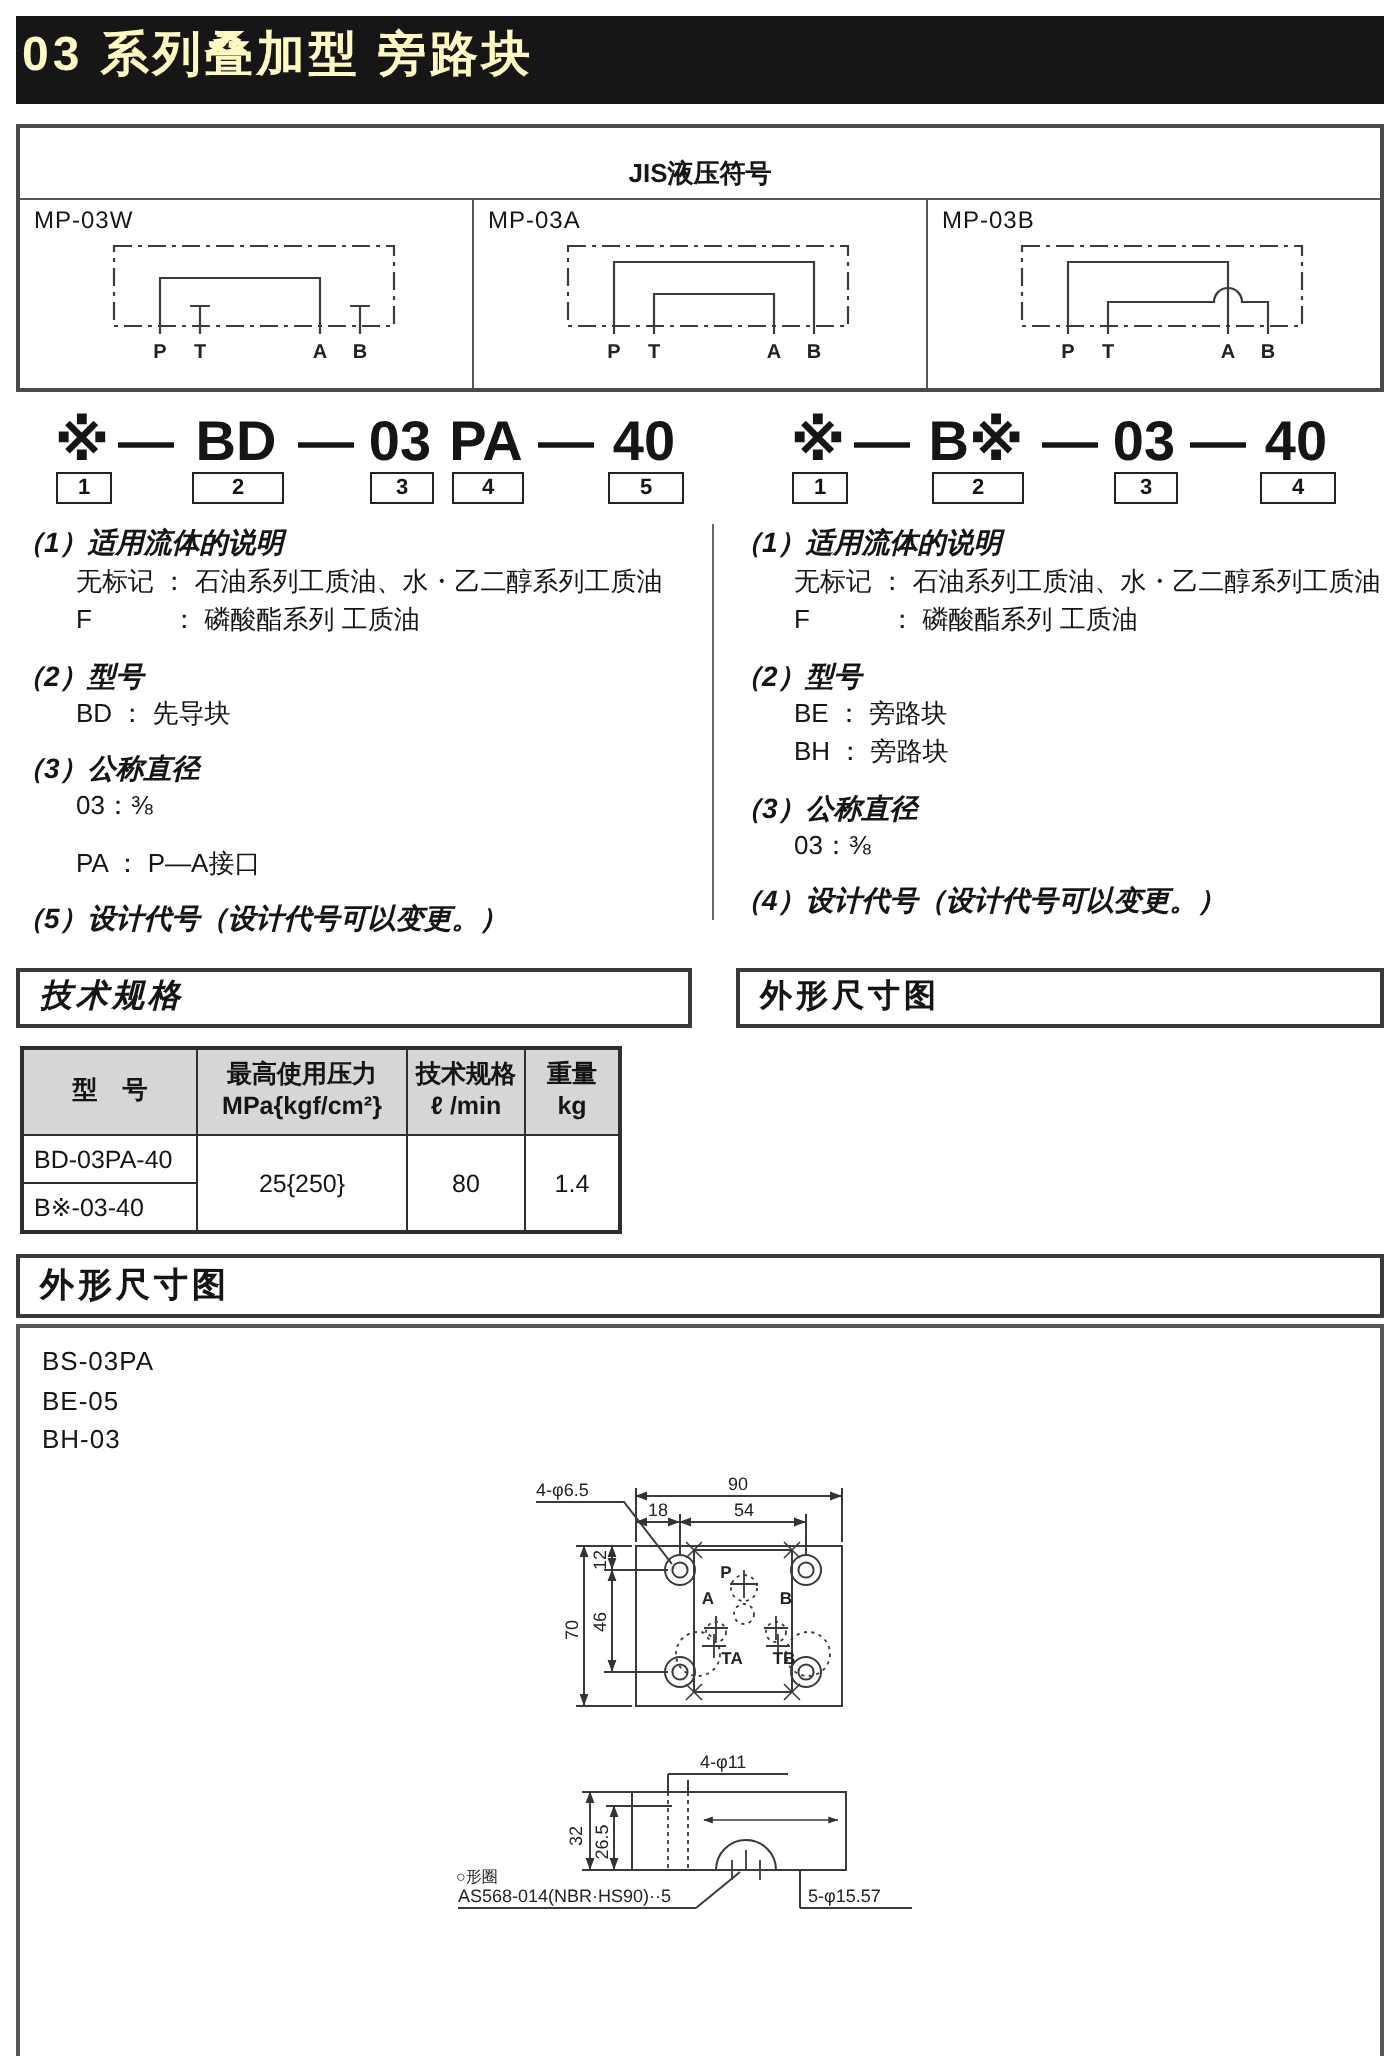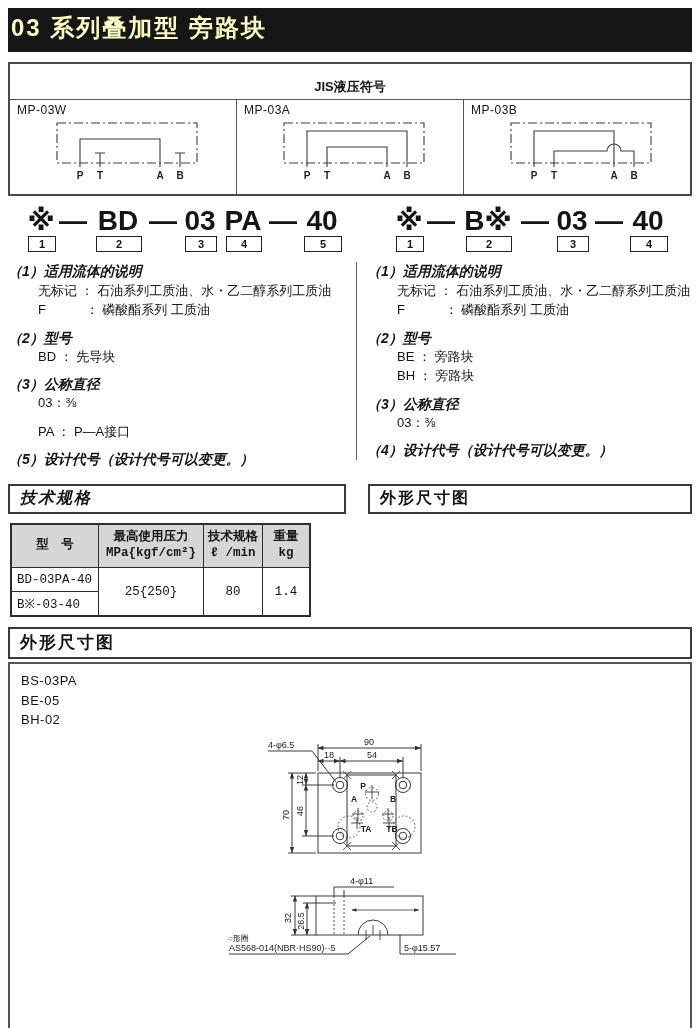--- a/index.html
+++ b/index.html
@@ -61,21 +61,21 @@
   .item { margin:7px 0 9px; }
   .item-head { font-size:14px; font-weight:bold; line-height:1.3;font-style:italic; }
   .item-row { font-size:13px; line-height:1.5; margin-left:30px; white-space:pre-wrap; }
 
   
   .spec-row { display:flex; margin-top:6px; min-height:132px; }
   .spec-left  { width:348px; }
   .spec-left .section-header { margin-right:10px;font-style:italic; }
   .spec-right { flex:1; margin-left:12px; }
 
-  table.spec-table { border-collapse:collapse; margin-top:9px; margin-left:2px;font-family:Liberation Mono, monospace; }
+  table.spec-table { border-collapse:collapse; margin-top:9px; margin-left:2px; }
   table.spec-table td {
     border:1px solid #2e2e2e; font-size:12.5px; padding:0 3px; text-align:center;
   }
   table.spec-table { border:2px solid #2e2e2e; }
   .th { background:#d6d6d6; height:44px; font-weight:bold; line-height:1.25; }
   .col-model{width:80px}.col-press{width:98px}.col-flow{width:52px}.col-wt{width:40px}
   .model-cell { text-align:left !important; padding-left:5px !important; height:23px; }
   .note { font-size:12.5px; margin-top:7px; padding-left:2px; }
 
   
@@ -277,21 +277,21 @@
     <div class="spec-right">
       <div class="section-header small">外形尺寸图</div>
     </div>
   </div>
 
   <div class="section-header">外形尺寸图</div>
   <div class="dim-box">
     <div class="dim-models">
       <div>BS-03PA</div>
       <div>BE-05</div>
-      <div>BH-02</div>
+      <div>BH-03</div>
     </div>
 
     <svg class="dim-svg" width="330" height="250" viewBox="0 0 330 250">
       <defs>
         <marker id="ae" markerWidth="7" markerHeight="6" refX="6" refY="3" orient="auto">
             <path d="M0,0.8 L6,3 L0,5.2 Z" fill="#333"></path>
           </marker>
         <marker id="as" markerWidth="7" markerHeight="6" refX="0.5" refY="3" orient="auto">
             <path d="M6,0.8 L0,3 L6,5.2 Z" fill="#333"></path>
           </marker>

